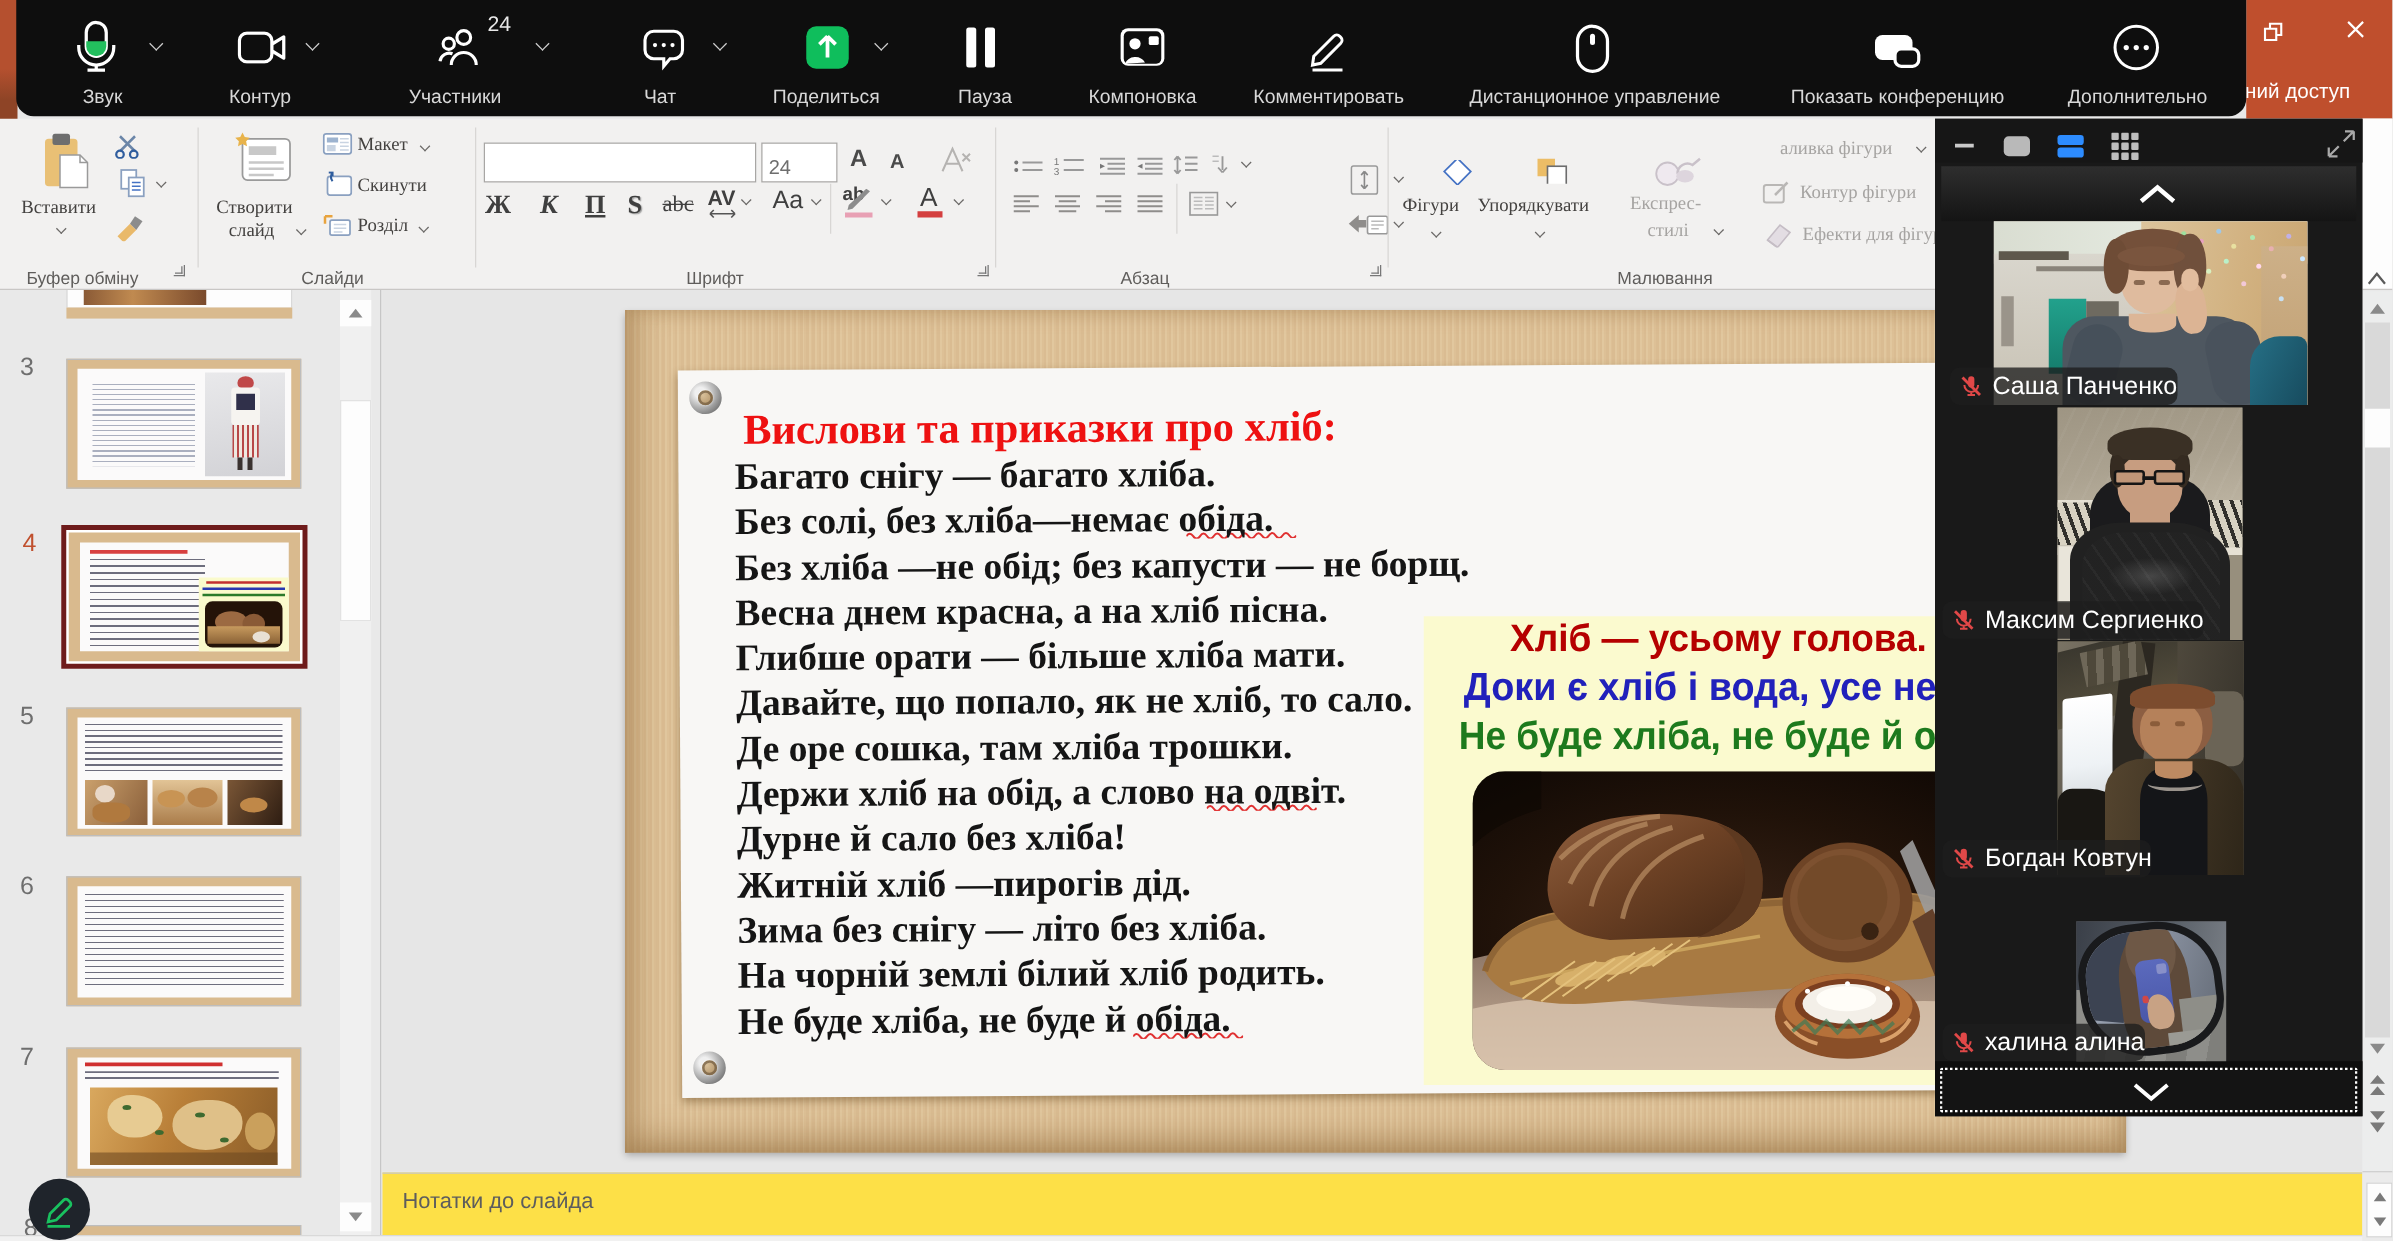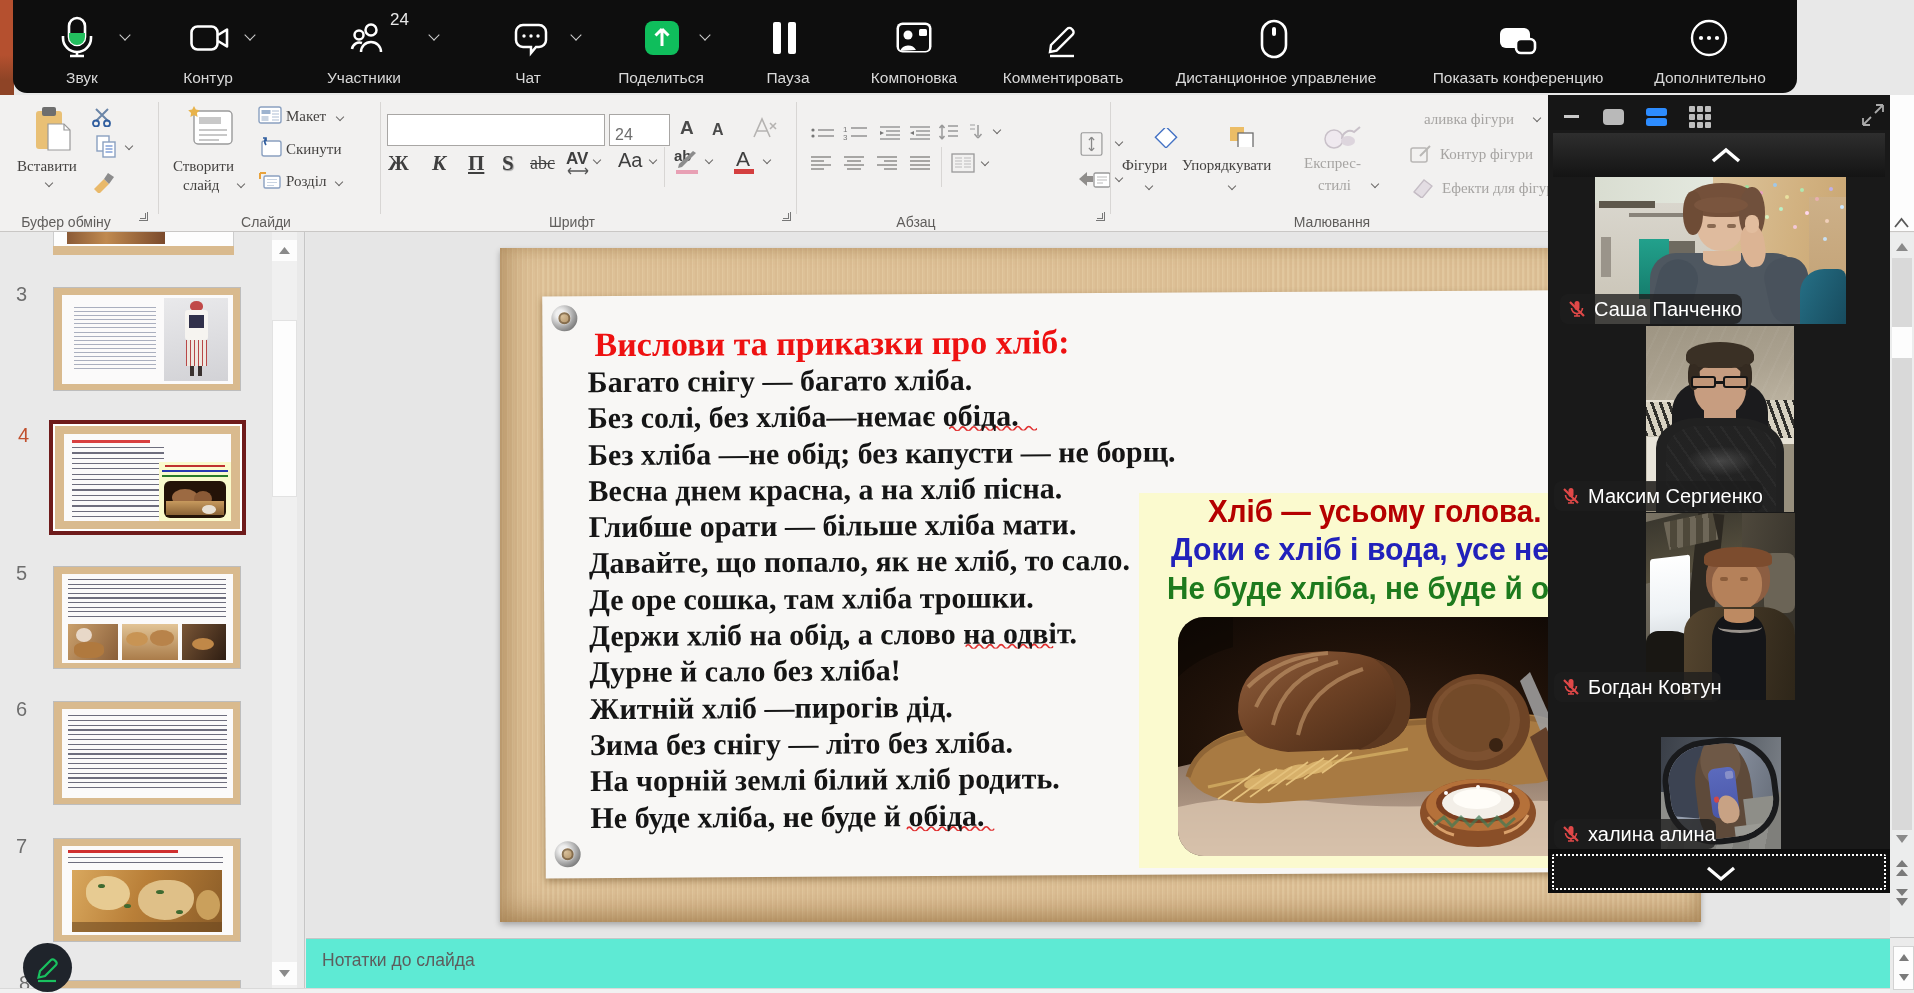--- a/index.html
+++ b/index.html
@@ -37,37 +37,47 @@
   background:repeating-linear-gradient(90deg,#dabc92 0 2px,#e1c79e 2px 3.5px,#ddc096 3.5px 5px);
   box-shadow:inset 0 -14px 22px rgba(130,90,40,.35), inset 14px 0 20px rgba(130,90,40,.22), inset -6px 0 12px rgba(130,90,40,.18), 0 3px 6px rgba(0,0,0,.28); }
 #paper { position:absolute; left:44px; top:45px; width:1112px; height:582px; background:#f8f7f5; transform:rotate(-.35deg); box-shadow:0 3px 7px rgba(90,60,20,.45); }
 .pin { position:absolute; width:26px; height:26px; border-radius:50%; background:radial-gradient(circle at 9px 9px,#efefef 18%,#b9b9b9 45%,#7e7e7e 75%,#6a6a6a); }
 .pin:after { content:""; position:absolute; left:7px; top:7px; width:12px; height:12px; border-radius:50%; background:radial-gradient(circle at 4px 4px,#d8c09a,#a8885c); box-shadow:inset 0 0 0 2px rgba(90,70,45,.55), 0 0 2px rgba(255,255,255,.8); }
 #slidetitle { position:absolute; left:52px; top:30px; font-family:"Liberation Serif",serif; font-weight:bold; font-size:34px; color:#ee1111; white-space:nowrap; }
 #prov { position:absolute; left:45px; top:68px; font-family:"Liberation Serif",serif; font-weight:bold; font-size:30px; color:#151515; line-height:36.3px; white-space:nowrap; }
 #ybox { position:absolute; left:639px; top:245px; width:500px; height:375px; background:#fbfacf; }
 .yline { position:absolute; white-space:nowrap; font-weight:bold; transform-origin:left; }
 
-#notes { left:306px; top:938px; width:1584px; height:50px; background:#5eead4; border-top:1px solid #c6c6c6; }
+#notes { left:306px; top:938px; width:1584px; height:50px; background:#fde047; border-top:1px solid #c6c6c6; }
 
 #statusb { left:0; top:988px; width:1914px; height:5px; background:#f1f1f1; border-top:1px solid #d9d9d9; }
 
 #rstrip { left:1890px; top:95px; width:24px; height:898px; background:#e9e9e9; z-index:30; }
 
 #ppanel { left:1548px; top:95px; width:342px; height:798px; background:#191919; z-index:40; }
 #phead { position:absolute; left:0; top:0; width:342px; height:35px; background:#161616; }
 .vidlabel { position:absolute; height:30px; background:rgba(30,30,30,.78); border-radius:8px; color:#fff; font-size:20px; line-height:30px; padding-left:34px; white-space:nowrap; z-index:5; }
 .miccross { position:absolute; left:8px; top:6px; width:18px; height:18px; }
 
 #fab { left:23px; top:943px; width:49px; height:49px; border-radius:50%; background:#1f242b; z-index:20; }
 </style></head>
 <body>
 <div id="stage">
 
 <div class="abs" id="orangeL"></div>
+<div class="abs" id="orangeR">
+  <svg class="abs" style="left:13px;top:17px" width="17" height="17" viewBox="0 0 17 17">
+        <path d="M2 6 h9 v9 H2 z" fill="none" stroke="#fff" stroke-width="1.7"></path>
+        <path d="M6 6 V2 h9 v9 h-4" fill="none" stroke="#fff" stroke-width="1.7"></path>
+      </svg>
+  <svg class="abs" style="left:80px;top:16px" width="15" height="15" viewBox="0 0 15 15">
+        <path d="M1.5 1.5 L13.5 13.5 M13.5 1.5 L1.5 13.5" stroke="#fff" stroke-width="1.7"></path>
+      </svg>
+  <div class="abs" style="left:-1px;top:64px;color:#fff;font-size:16.5px;white-space:nowrap;">ний доступ</div>
+</div>
 
 <div class="abs" id="ztb">
 
   <svg class="abs" style="left:44px;top:16px" width="40" height="42" viewBox="0 0 40 42">
     <defs>
           <clipPath id="micfill">
             <rect x="0" y="17" width="40" height="12"></rect>
           </clipPath>
         </defs>
     <rect x="12" y="2" width="16" height="27" rx="8" fill="none" stroke="#fff" stroke-width="2.6"></rect>

